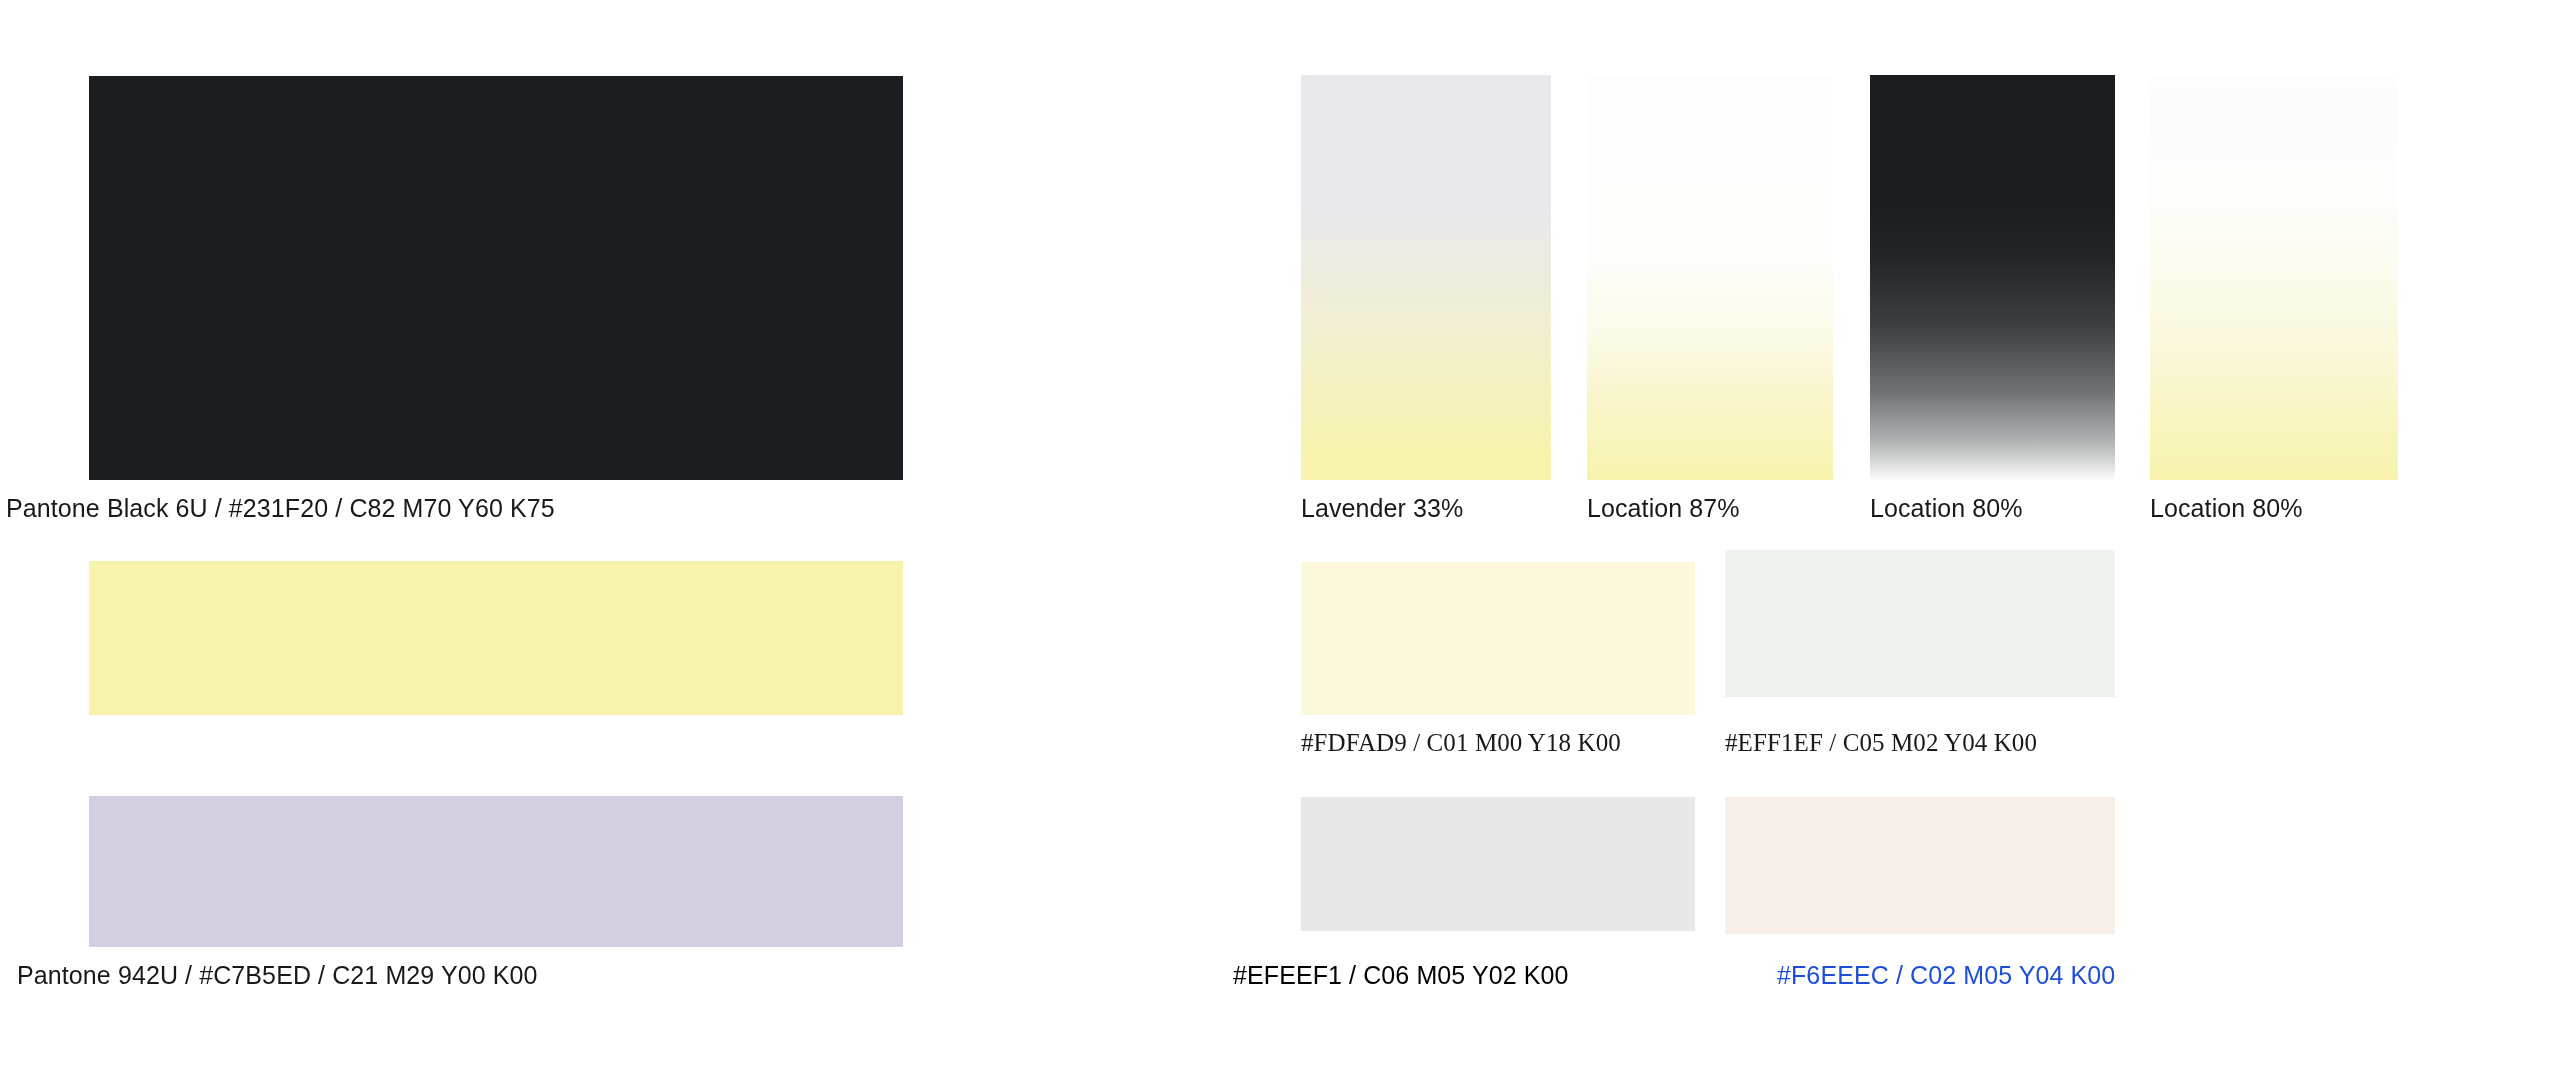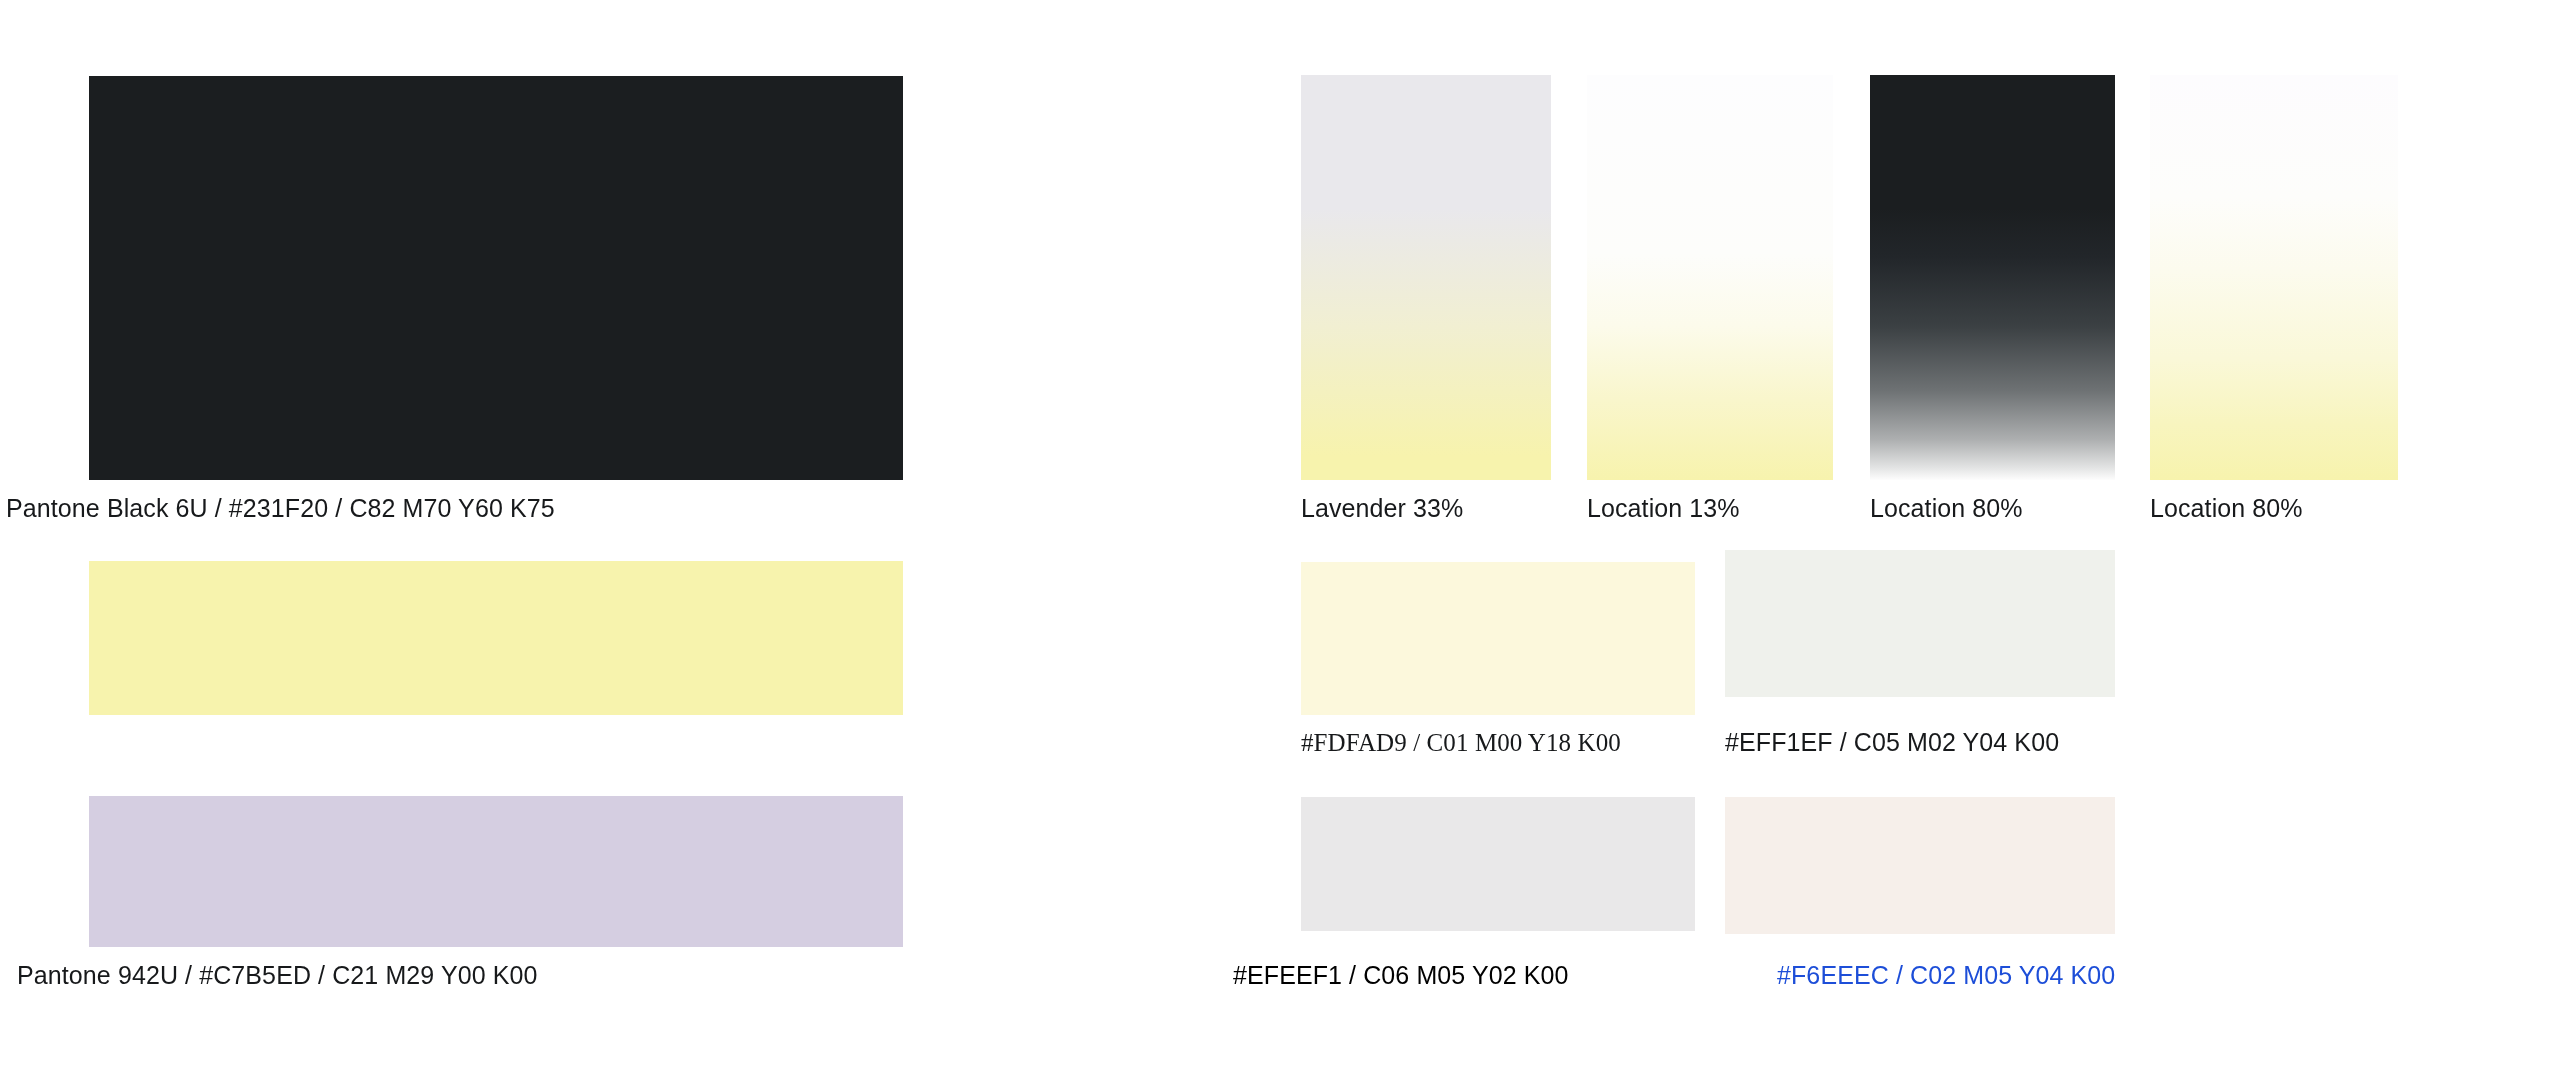--- a/index.html
+++ b/index.html
@@ -102,41 +102,41 @@
   <div id="right-col">
 
     <div class="swatch-block" id="grad-1">
       <div class="grad-face" style="background: linear-gradient(rgb(233, 232, 236) 0%, rgb(233, 232, 236) 33%, rgb(241, 239, 210) 62%, rgb(247, 243, 173) 94%, rgb(247, 243, 173) 100%);"></div>
     </div>
     <div class="swatch-label" id="glabel-1" style="left: 1293px; color: rgb(23, 25, 27);">Lavender 33%</div>
 
     <div class="swatch-block" id="grad-2">
       <div class="grad-face" style="background: linear-gradient(rgb(253, 253, 254) 0%, rgb(253, 253, 251) 44%, rgb(252, 251, 235) 62%, rgb(249, 246, 204) 80%, rgb(247, 243, 173) 100%);"></div>
     </div>
-    <div class="swatch-label" id="glabel-2" style="left: 1579px; color: rgb(23, 25, 27);">Location 13%</div>
+    <div class="swatch-label" id="glabel-2" style="left: 1579px; color: rgb(23, 25, 27);">Location 87%</div>
 
     <div class="swatch-block" id="grad-3">
       <div class="grad-face" style="background: linear-gradient(rgb(27, 30, 32) 0%, rgb(27, 30, 32) 33%, rgb(34, 38, 42) 45%, rgb(59, 64, 67) 62%, rgb(110, 114, 116) 78%, rgb(173, 175, 176) 90%, rgb(227, 228, 228) 97%, rgb(253, 253, 253) 100%);"></div>
     </div>
     <div class="swatch-label" id="glabel-3" style="left: 1862px; color: rgb(23, 25, 27);">Location 80%</div>
 
     <div class="swatch-block" id="grad-4">
       <div class="grad-face" style="background: linear-gradient(rgb(253, 252, 254) 0%, rgb(253, 253, 251) 30%, rgb(252, 251, 238) 48%, rgb(250, 248, 216) 70%, rgb(248, 245, 191) 86%, rgb(247, 243, 173) 100%);"></div>
     </div>
     <div class="swatch-label" id="glabel-4" style="left: 2142px; color: rgb(23, 25, 27);">Location 80%</div>
 
     <div class="swatch-block" id="block-fdfad9">
       <div class="swatch-chip" style="background: rgb(252, 248, 220);"></div>
     </div>
     <div class="swatch-label" id="label-fdfad9" style="left: 1293px; color: rgb(23, 25, 27); font-family: Liberation Serif, serif;">#FDFAD9 / C01 M00 Y18 K00</div>
 
     <div class="swatch-block" id="block-eff1ef">
       <div class="swatch-chip" style="background: rgb(239, 241, 236);"></div>
     </div>
-    <div class="swatch-label" id="label-eff1ef" style="left: 1717px; color: rgb(23, 25, 27);">#EFF1EF / C05 M02 Y04 K00</div>
+    <div class="swatch-label" id="label-eff1ef" style="left: 1717px; color: rgb(23, 25, 27); font-family: Liberation Serif, serif;">#EFF1EF / C05 M02 Y04 K00</div>
 
     <div class="swatch-block" id="block-efeef1">
       <div class="swatch-chip" style="background: rgb(233, 232, 233);"></div>
     </div>
     <div class="swatch-label" id="label-efeef1" style="left: 1225px; color: #000000;">#EFEEF1 / C06 M05 Y02 K00</div>
 
     <div class="swatch-block" id="block-f6eeec">
       <div class="swatch-chip" style="background: rgb(246, 239, 234);"></div>
     </div>
     <div class="swatch-label" id="label-f6eeec" style="left: 1769px; color: #1d4ed8;">#F6EEEC / C02 M05 Y04 K00</div>

